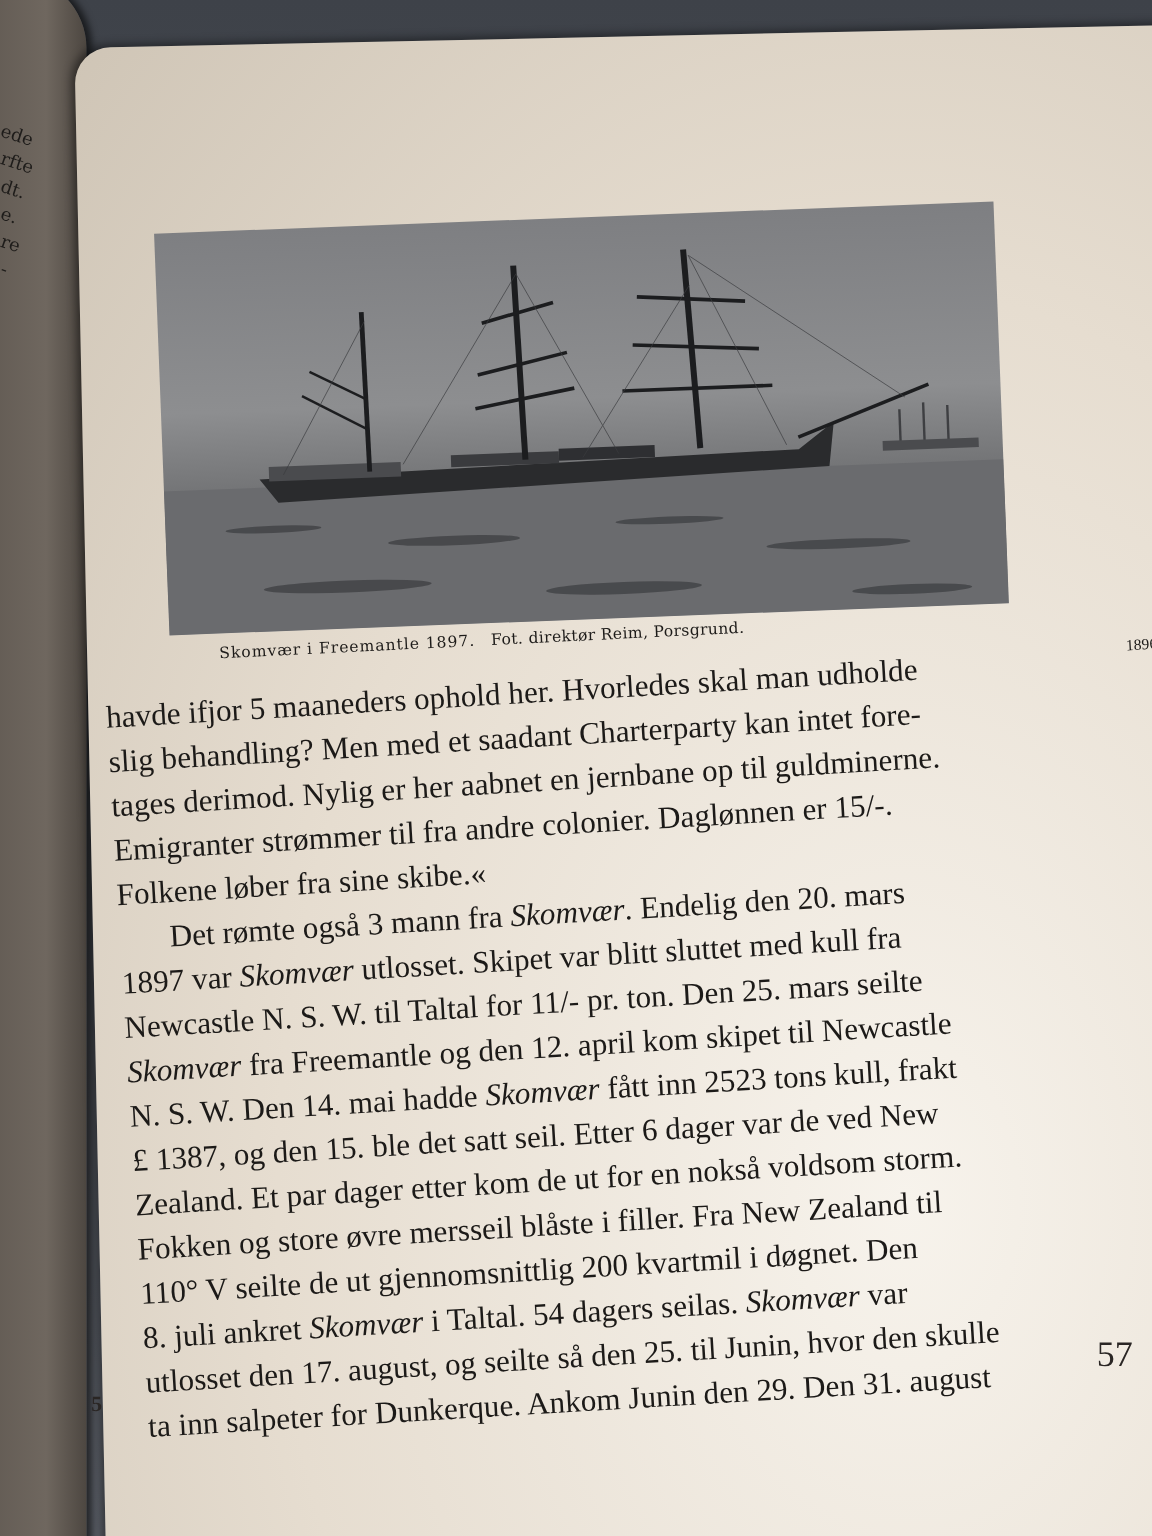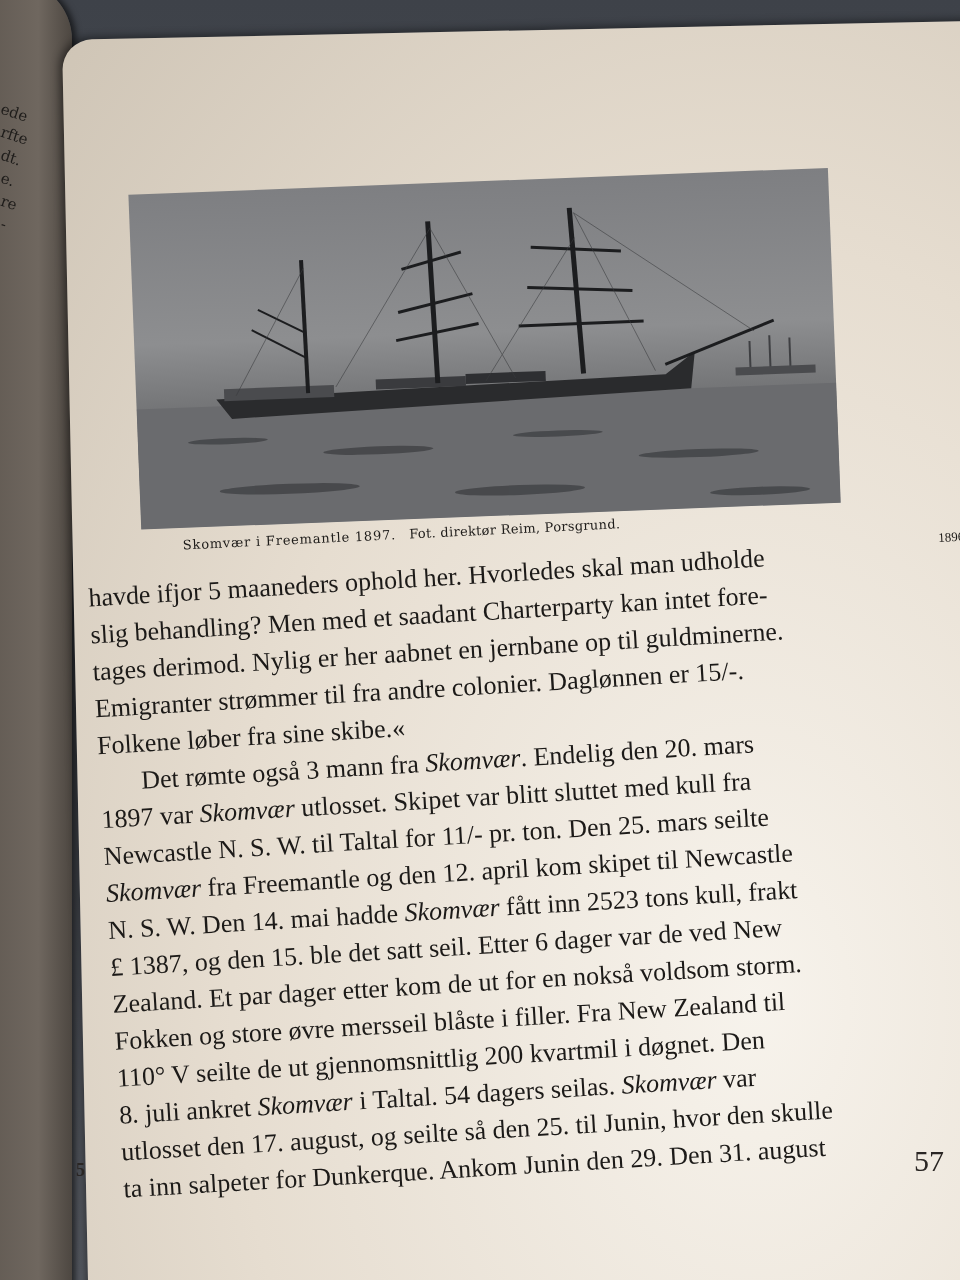--- a/index.html
+++ b/index.html
@@ -49,21 +49,21 @@
     font-size: 26px; line-height: 37px; color: #1c1a18;
     transform: rotate(-2.2deg); transform-origin: left top;
   }
   .line { white-space: nowrap; position: relative; }
   .line.indent { padding-left: 42px; }
   .line i { font-style: italic; }
   .margin-year {
     position: absolute; font-size: 13px; top: -10px;
   }
   .page-number {
-    position: absolute; right: 16px; top: 1144px;
+    position: absolute; right: 16px; top: 1112px;
     font-family: "Liberation Serif", serif; font-size: 30px; color: #2a2624;
   }
   .sig-number {
     position: absolute; left: 76px; top: 1160px;
     font-family: "Liberation Serif", serif; font-size: 18px; font-weight: bold; color: #2a2624;
   }
 </style>
 </head>
 <body>
 

